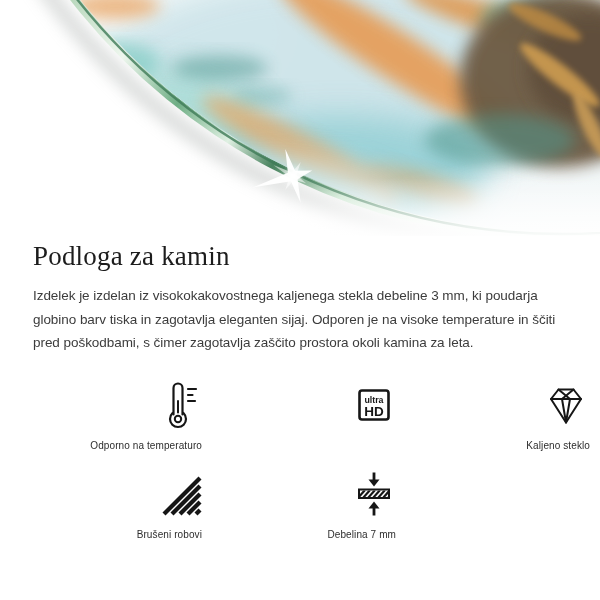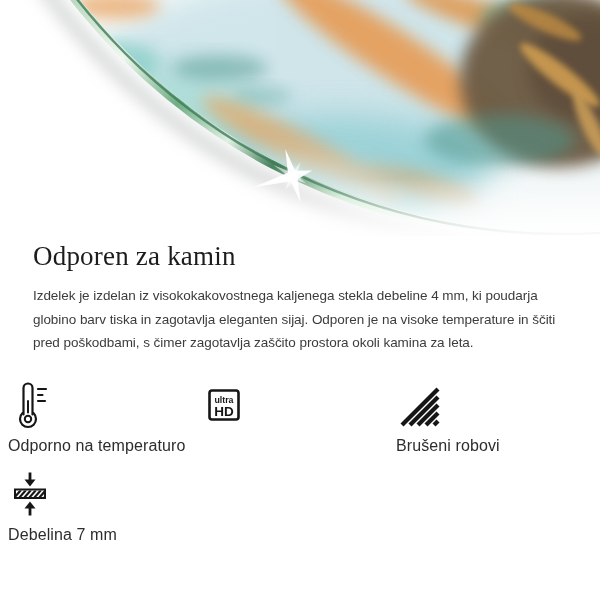--- a/index.html
+++ b/index.html
@@ -31,28 +31,28 @@
     color: var(--body-ink, #3c3c3c);
   }
 
   
   .features {
     display:grid;
     grid-template-columns: repeat(3, 194px);
     row-gap:15px;
     margin:24px 0 0 -25px;
   }
-  .feature { display:flex; flex-direction:column; align-items:flex-start; }
+  .feature { display:flex; flex-direction:column; align-items:flex-end; }
   .ficon {
     height:52px; display:flex; align-items:center; justify-content:center;
     color: var(--icon-ink, #161616);
   }
   .ficon svg { display:block; }
   .flabel {
-    margin-top:8px; font-size:16px; line-height:14px; letter-spacing:0.1px;
+    margin-top:8px; font-size:10px; line-height:14px; letter-spacing:0.1px;
     color: var(--label-ink, #2d2d2d); text-align:center;
   }
 </style>
 </head>
 <body>
 
 <div class="page">
 
   <div class="hero">
     <svg width="600" height="240" viewBox="0 0 600 240" aria-hidden="true">
@@ -136,23 +136,23 @@
 
       <g>
         <rect x="0" y="0" width="600" height="240" fill="url(#fogG)"></rect>
         <rect x="0" y="178" width="600" height="62" fill="url(#botF)"></rect>
       </g>
     </svg>
   </div>
 
   <div class="content">
     <h1 class="title">
-      <span>Odporen za kamin</span>
+      <span>Podloga za kamin</span>
     </h1>
-    <p class="desc">Izdelek je izdelan iz visokokakovostnega kaljenega stekla debeline 4 mm, ki poudarja globino barv tiska in zagotavlja eleganten sijaj. Odporen je na visoke temperature in ščiti pred poškodbami, s čimer zagotavlja zaščito prostora okoli kamina za leta.</p>
+    <p class="desc">Izdelek je izdelan iz visokokakovostnega kaljenega stekla debeline 3 mm, ki poudarja globino barv tiska in zagotavlja eleganten sijaj. Odporen je na visoke temperature in ščiti pred poškodbami, s čimer zagotavlja zaščito prostora okoli kamina za leta.</p>
 
     <div class="features">
 
       <div class="feature">
         <span class="ficon">
           <svg width="44" height="50" viewBox="0 0 44 50" fill="none" stroke="currentColor" stroke-width="2.2" stroke-linecap="round">
             <circle cx="20" cy="39" r="8"></circle>
             <path d="M15.5 34.5 V8 a4.5 4.5 0 0 1 9 0 V34.5" fill="#ffffff"></path>
             <circle cx="20" cy="39" r="3.2" stroke-width="2"></circle>
             <line x1="20" y1="21" x2="20" y2="32.5" stroke-width="2"></line>
@@ -166,20 +166,31 @@
         <span class="ficon">
           <svg width="44" height="44" viewBox="0 0 44 44">
             <rect x="7.5" y="7.5" width="29" height="29" rx="2.5" fill="none" stroke="currentColor" stroke-width="2.6"></rect>
             <text x="22" y="19.5" text-anchor="middle" font-family="Liberation Sans, sans-serif" font-size="8.8" font-weight="bold" fill="currentColor">ultra</text>
             <text x="22" y="32.5" text-anchor="middle" font-family="Liberation Sans, sans-serif" font-size="13.5" font-weight="bold" fill="currentColor">HD</text>
           </svg>
         </span>
       </div>
 
 
+      <div class="feature">
+        <span class="ficon">
+          <svg width="48" height="44" viewBox="0 0 48 44" fill="none" stroke="currentColor" stroke-width="2" stroke-linejoin="round" stroke-linecap="round">
+            <path d="M9 16 L16.5 6.5 H31.5 L39 16 L24 39.5 Z"></path>
+            <path d="M9 16 H39"></path>
+            <path d="M16.5 6.5 L28 16 M31.5 6.5 L20 16"></path>
+            <path d="M20 16 L24 39.5 M28 16 L24 39.5"></path>
+          </svg>
+        </span>
+        <span class="flabel">Kaljeno steklo</span>
+      </div>
 
       <div class="feature">
         <span class="ficon">
           <svg width="44" height="44" viewBox="0 0 44 44" stroke="currentColor" stroke-width="4.2">
             <line x1="6" y1="42" x2="42" y2="6"></line>
             <line x1="14" y1="42" x2="42" y2="14"></line>
             <line x1="22" y1="42" x2="42" y2="22"></line>
             <line x1="30" y1="42" x2="42" y2="30"></line>
             <line x1="38" y1="42" x2="42" y2="38"></line>
           </svg>

